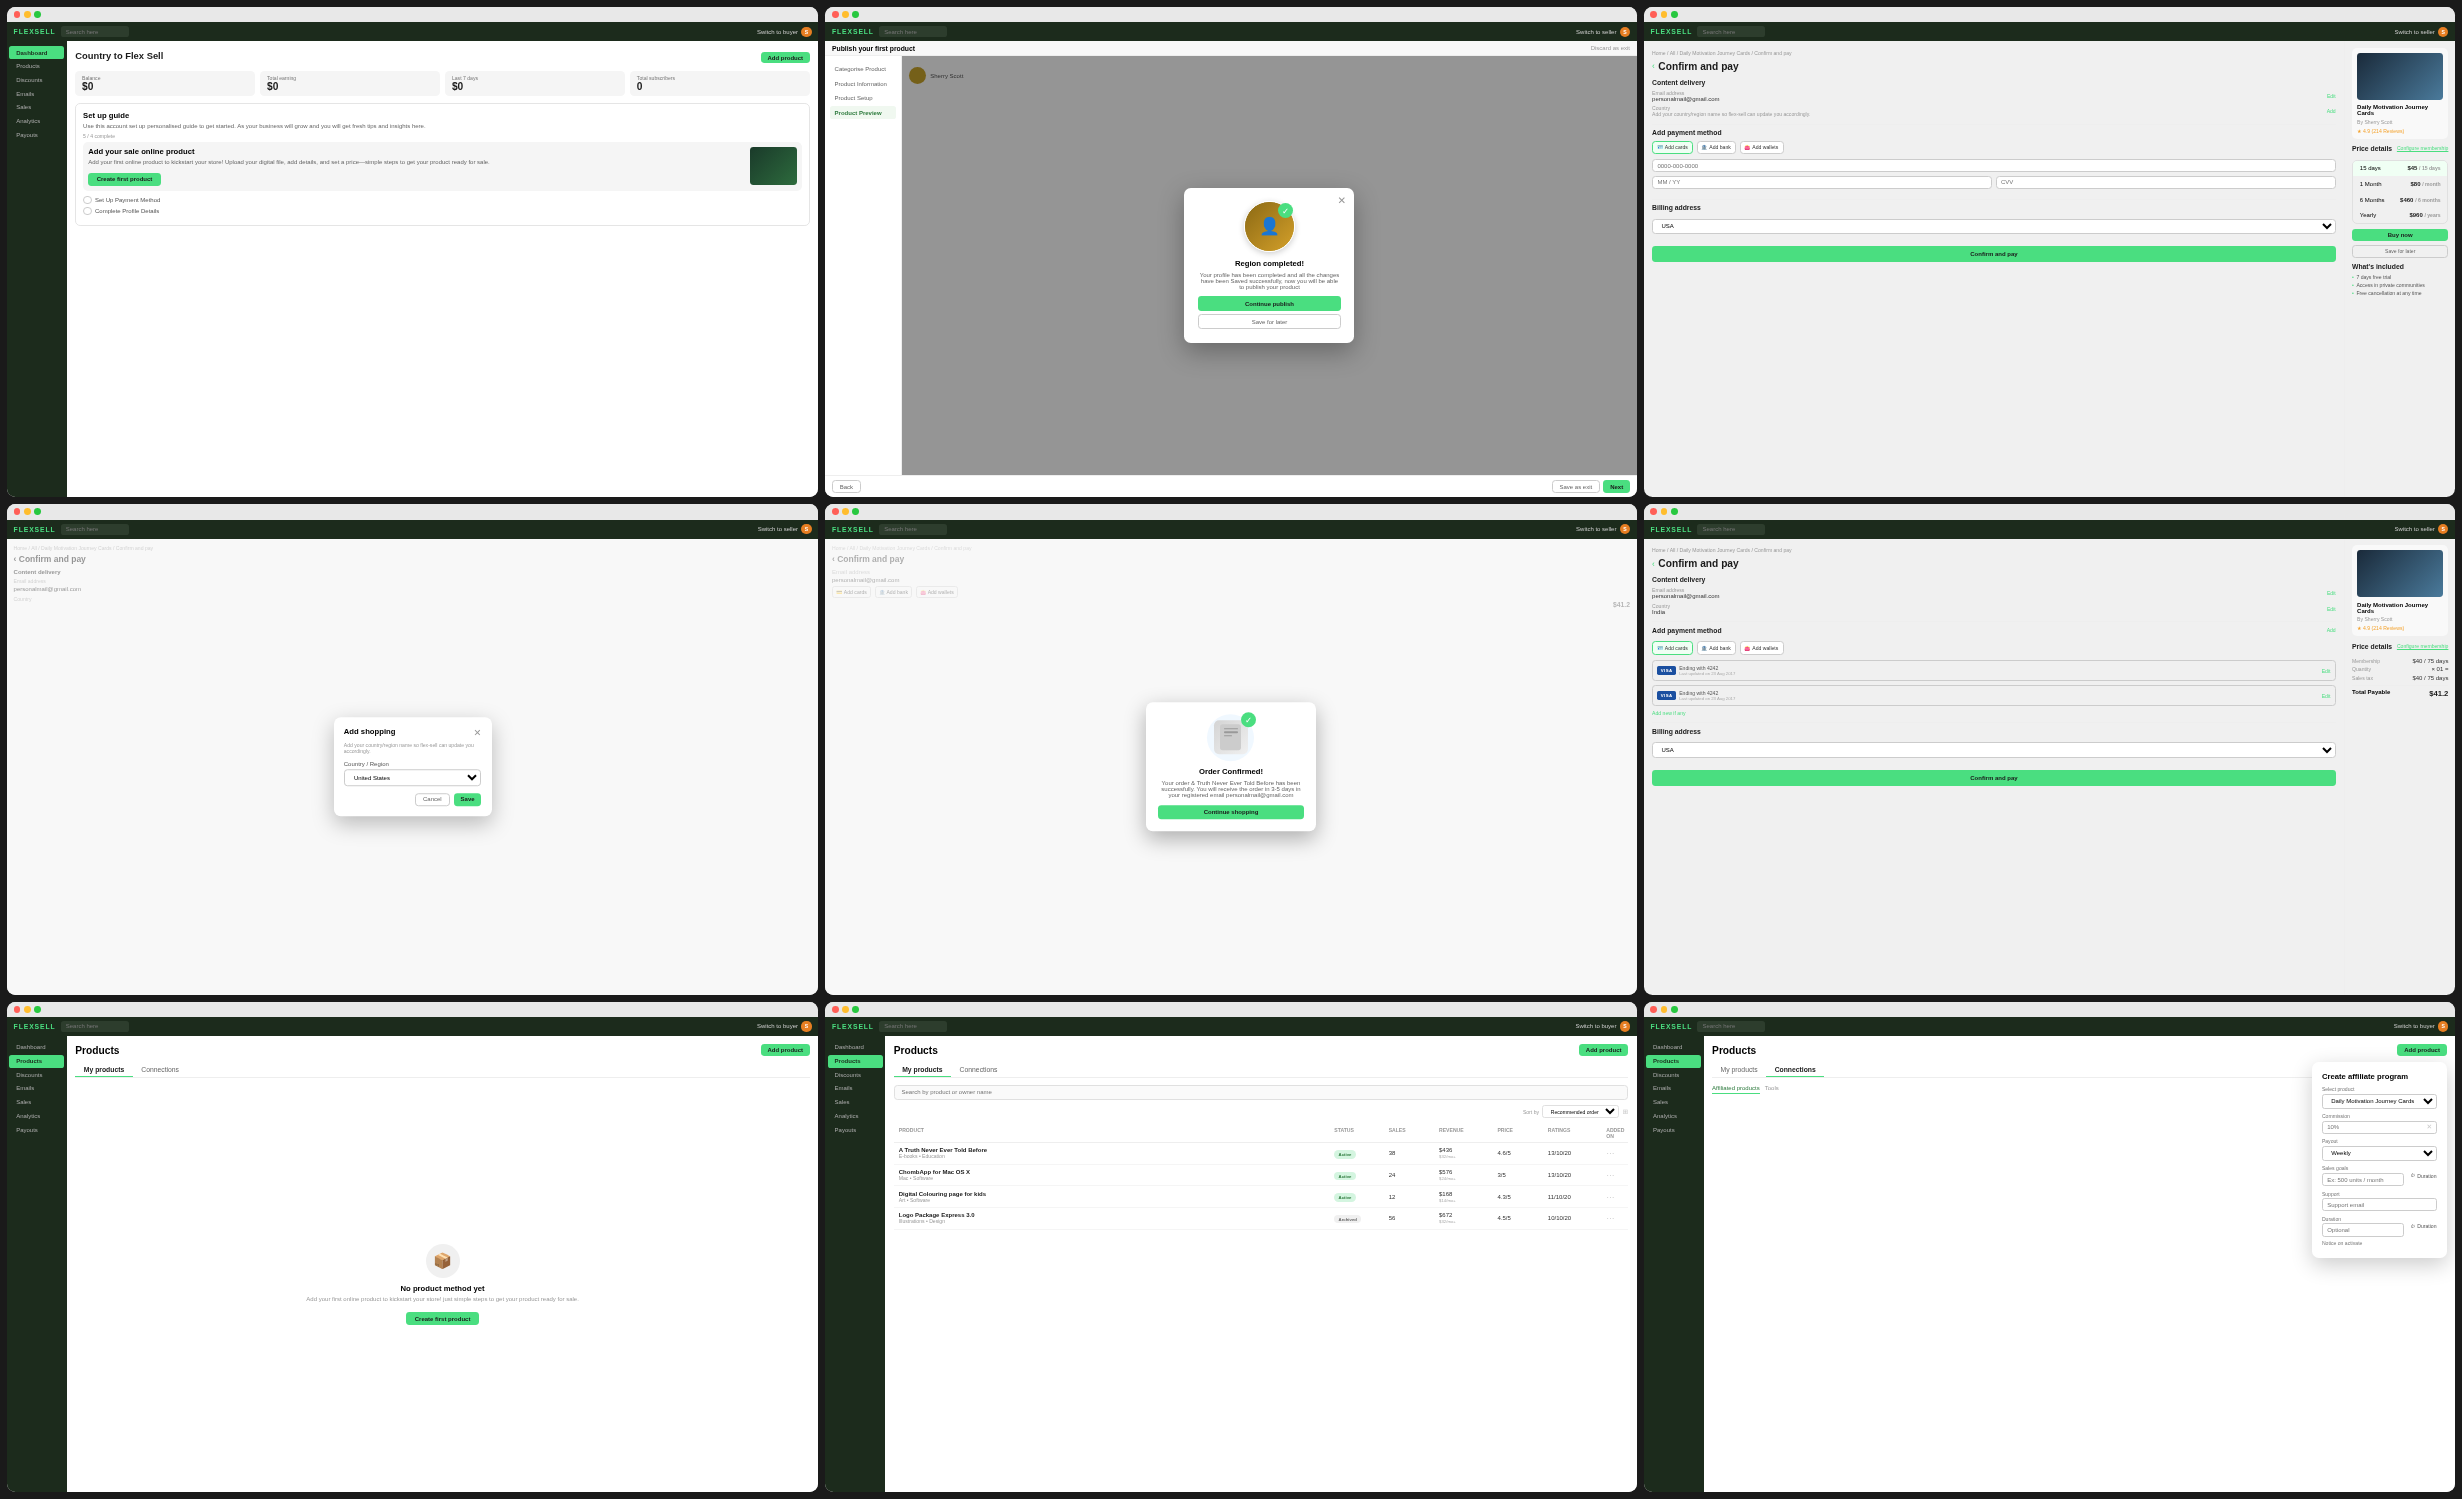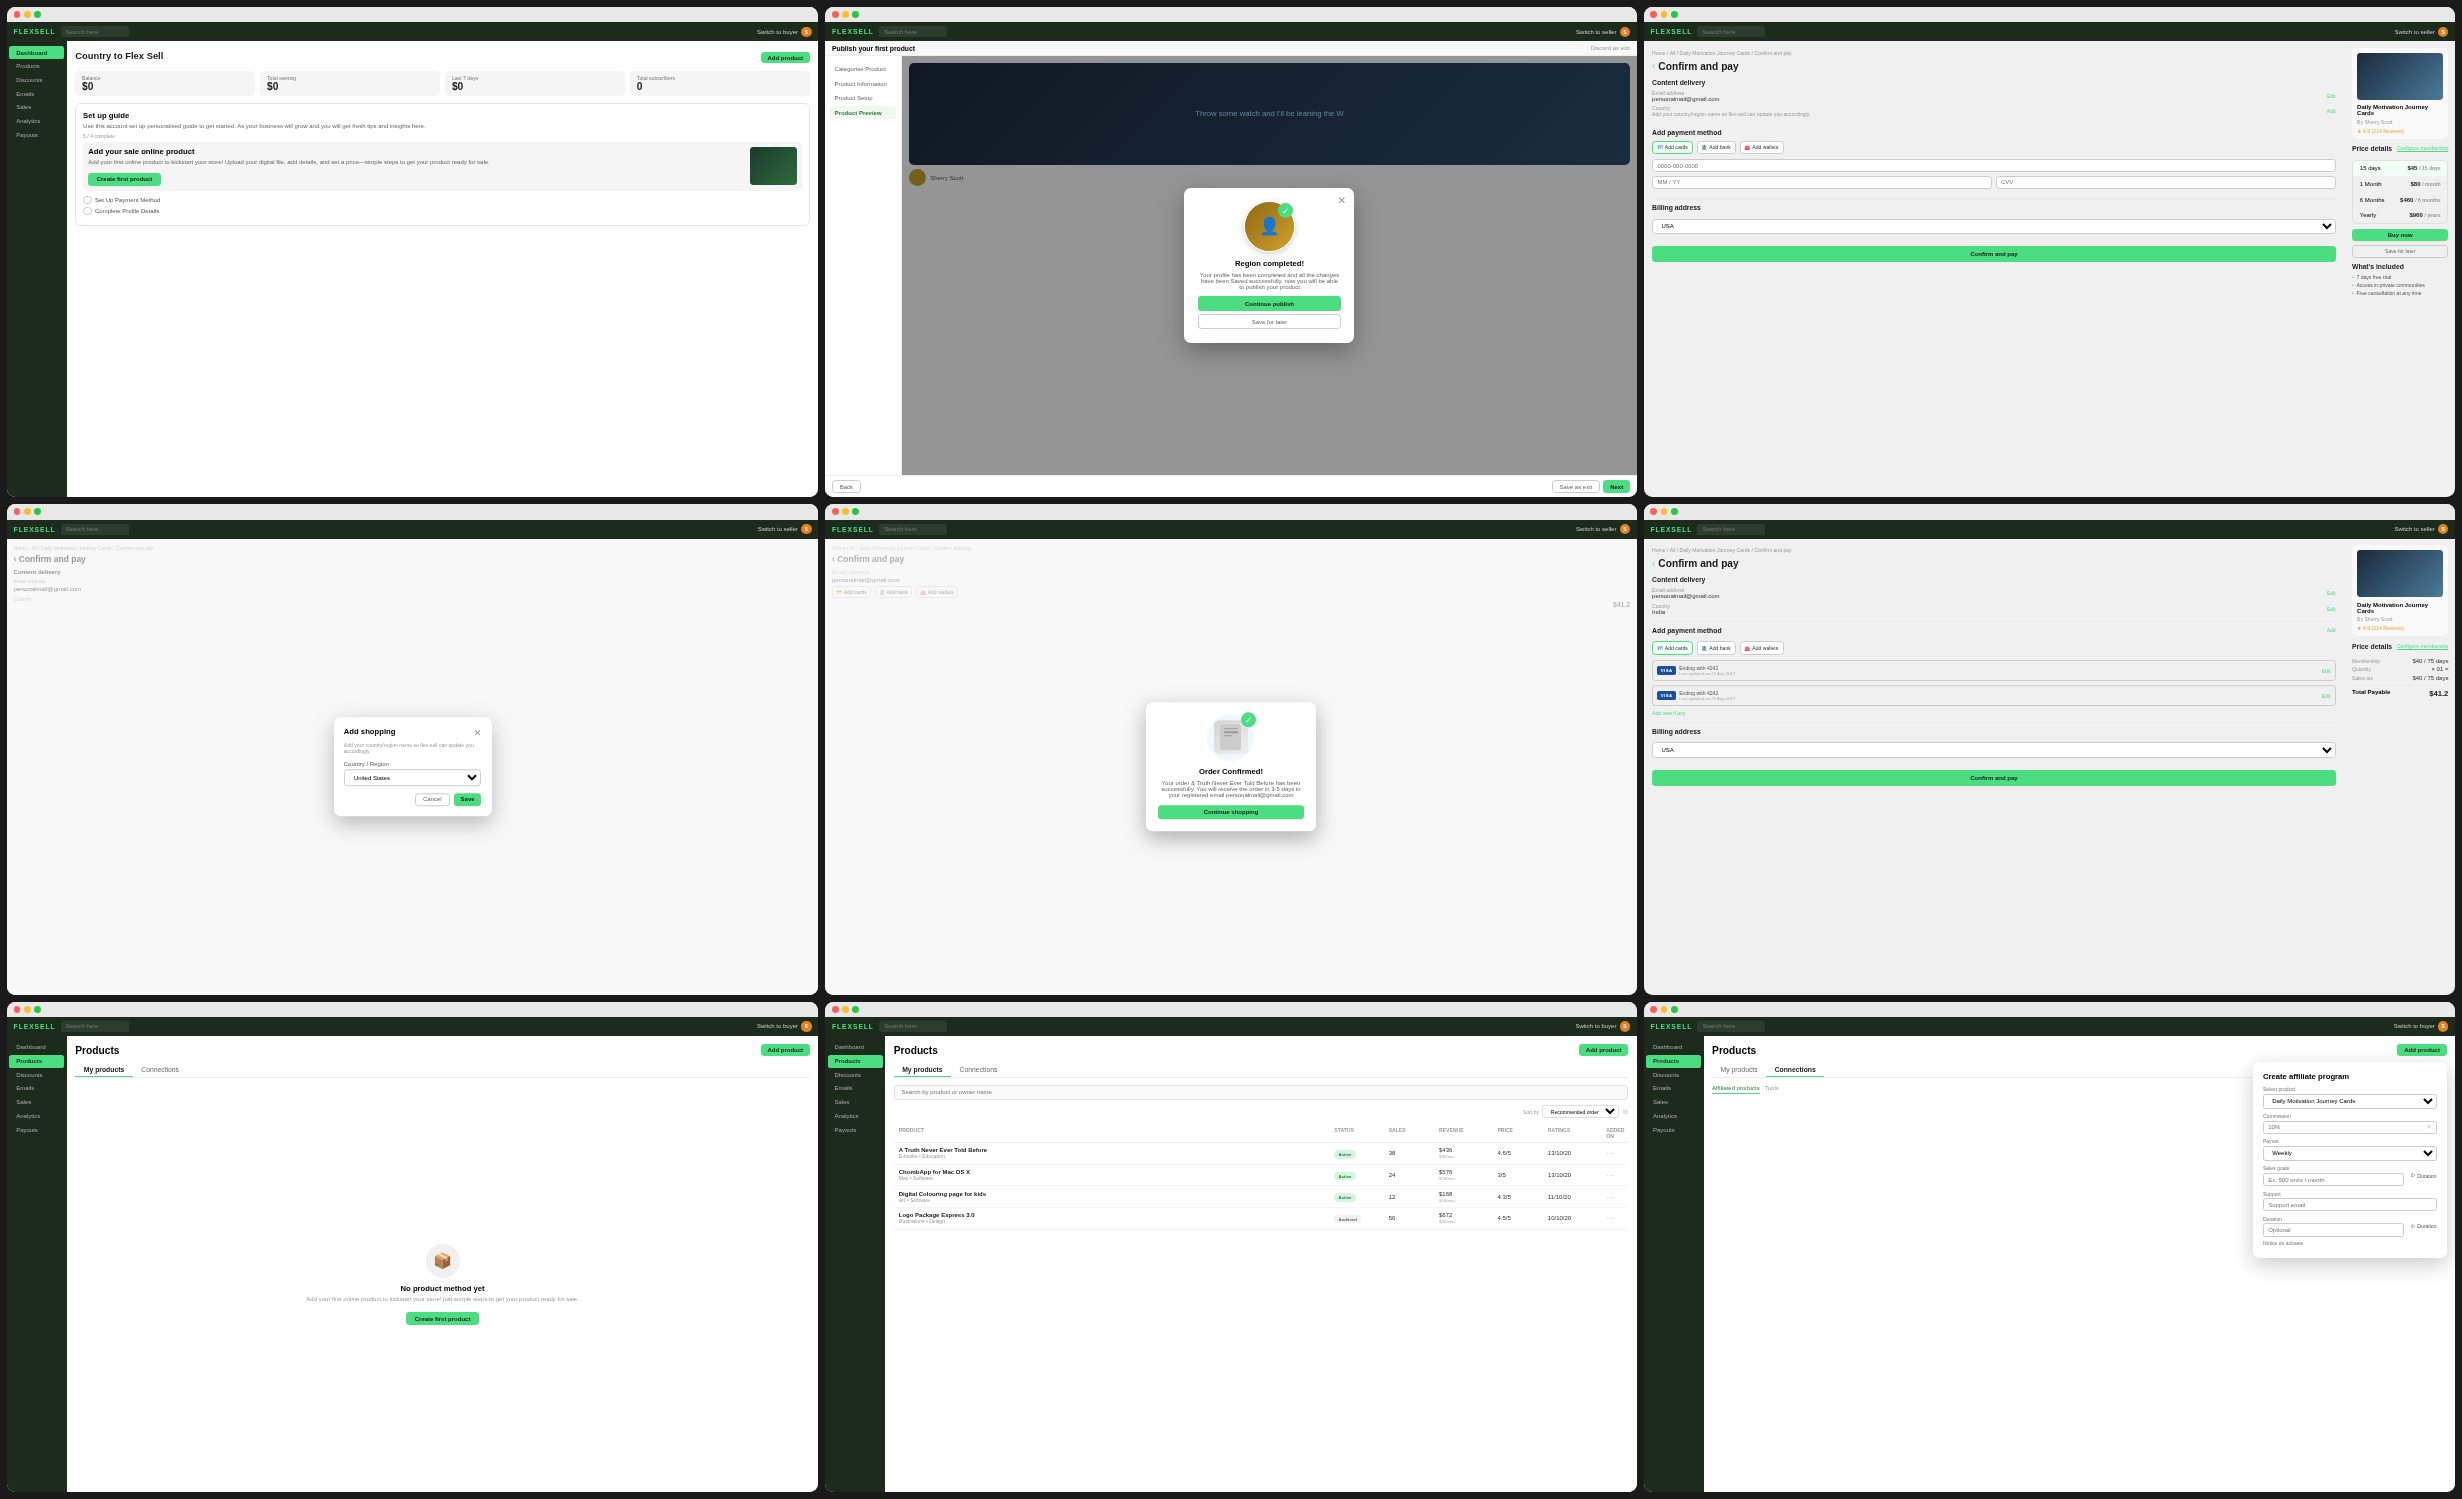--- a/index.html
+++ b/index.html
@@ -674,21 +674,21 @@
     .status-active { background: #d4f5e0; color: #2d7a3d; }
     .status-archived { background: #f0f0f0; color: #666; }
     .table-cell { font-size: 6px; color: #333; }
     .table-dots { color: #ccc; cursor: pointer; font-size: 8.5px; }
 
     
     .affiliate-modal {
       background: #fff;
       border-radius: 6.8px;
       padding: 10.2px;
-      width: 194px;
+      width: 135px;
       box-shadow: 0 6.8px 21px rgba(0,0,0,0.2);
       position: absolute;
       top: 25.6px; right: 8.5px;
       z-index: 10;
     }
     .affiliate-title { font-size: 7.7px; font-weight: 700; margin-bottom: 5.1px; }
     .form-label { font-size: 5.1px; color: #777; margin-bottom: 1.7px; }
     .form-select {
       width: 100%;
       border: 0.9px solid #ccc;
@@ -839,23 +839,20 @@
     <span style="font-size:6px;color:#999;cursor:pointer;">Discard as exit</span>
   </div>
   <div class="publish-layout">
     <div class="publish-sidebar">
       <div class="publish-nav-item">Categorise Product</div>
       <div class="publish-nav-item">Product Information</div>
       <div class="publish-nav-item">Product Setup</div>
       <div class="publish-nav-item active">Product Preview</div>
     </div>
     <div class="publish-main">
-      <div class="product-preview-img">
-        <span style="font-size:7.7px;color:#aad4ff;text-align:center;line-height:1.3;">Throw some watch and I'll be leaning the W</span>
-      </div>
       <div style="display:flex;align-items:center;gap:4.3px;margin-top:4.3px;margin-bottom:2.6px;">
         <div style="width:17px;height:17px;border-radius:50%;background:#c4a02a;flex-shrink:0;"></div>
         <span style="font-size:6px;color:#555;">Sherry Scott</span>
       </div>
 
       <div class="modal-overlay">
         <div class="modal">
           <span class="modal-close">✕</span>
           <div style="position:relative;width:51px;margin:0 auto 5.1px;">
             <div class="profile-avatar">

